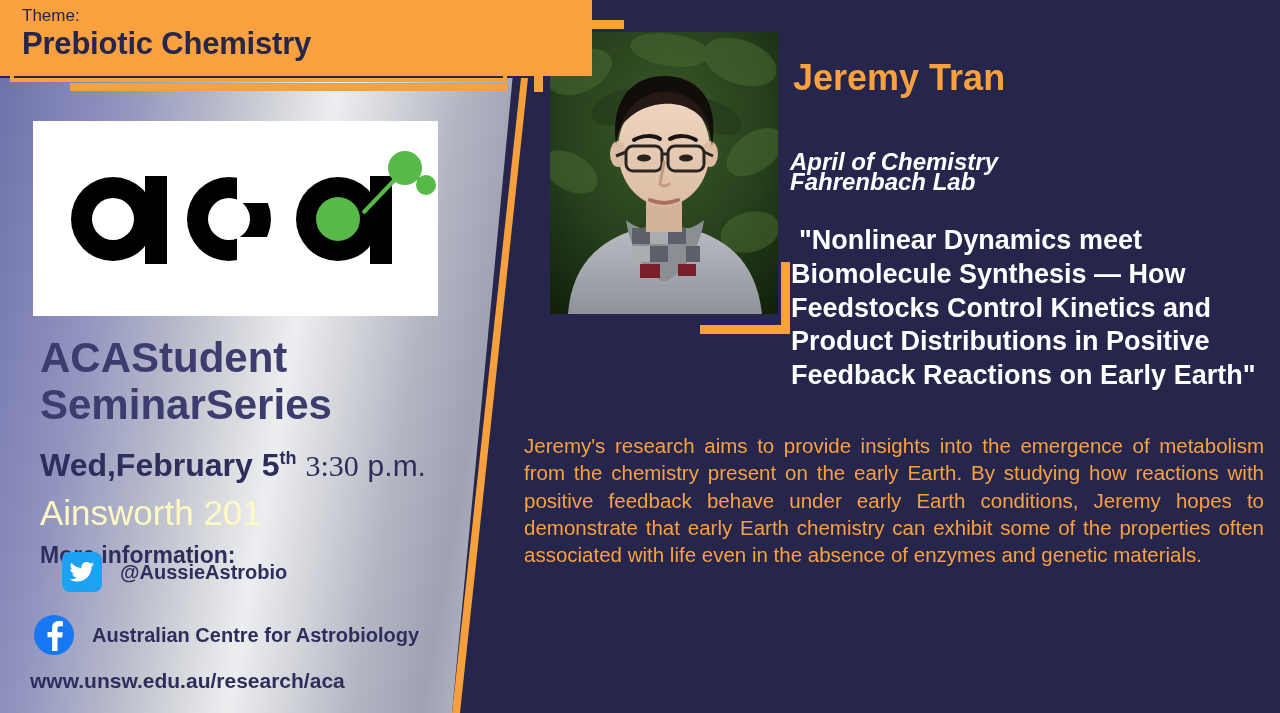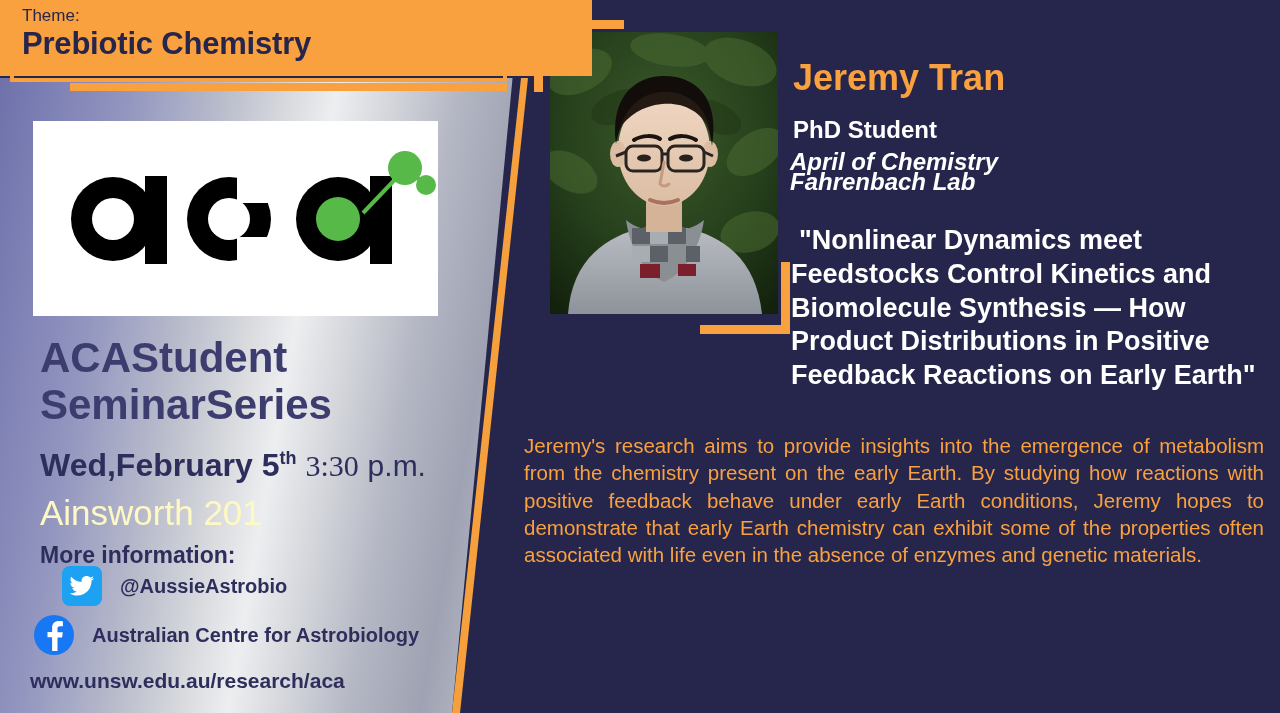--- a/index.html
+++ b/index.html
@@ -160,21 +160,21 @@
     font-weight: bold;
     color: #2e2e5c;
     z-index: 4;
   }
   .social-row {
     position: absolute;
     z-index: 4;
     display: flex;
     align-items: center;
   }
-  .social-twitter { left: 34px; top: 566px; padding-left: 28px; }
+  .social-twitter { left: 34px; top: 552px; padding-left: 28px; }
   .social-facebook { left: 34px; top: 615px; }
   .social-label {
     margin-left: 18px;
     font-size: 20px;
     font-weight: bold;
     color: #2e2e5c;
     white-space: nowrap;
   }
   .tw-icon {
     width: 40px; height: 40px;
@@ -453,27 +453,26 @@
       <ellipse cx="94" cy="126" rx="7" ry="3.6" fill="#2b211c"></ellipse>
       <ellipse cx="136" cy="126" rx="7" ry="3.6" fill="#2b211c"></ellipse>
 
       <path d="M114,130 L110,152 Q114,156 119,152" stroke="#c49b7e" stroke-width="3" fill="none" stroke-linecap="round"></path>
 
       <path d="M100,168 Q114,174 128,168" stroke="#a8725f" stroke-width="4" fill="none" stroke-linecap="round"></path>
     </svg>
   </div>
 
   <div class="speaker-name">Jeremy Tran</div>
-  <div class="speaker-role">PhD Student</div>
   <div class="speaker-school">April of Chemistry</div>
   <div class="speaker-lab">Fahrenbach Lab</div>
 
   <div class="talk-title">
     <div class="indent">"Nonlinear Dynamics meet</div>
+    <div>Biomolecule Synthesis — How</div>
     <div>Feedstocks Control Kinetics and</div>
-    <div>Biomolecule Synthesis — How</div>
     <div>Product Distributions in Positive</div>
     <div>Feedback Reactions on Early Earth"</div>
   </div>
 
   <div class="abstract">Jeremy's research aims to provide insights into the emergence of metabolism from the chemistry present on the early Earth. By studying how reactions with positive feedback behave under early Earth conditions, Jeremy hopes to demonstrate that early Earth chemistry can exhibit some of the properties often associated with life even in the absence of enzymes and genetic materials.</div>
 
 </div>
 
 </body></html>

